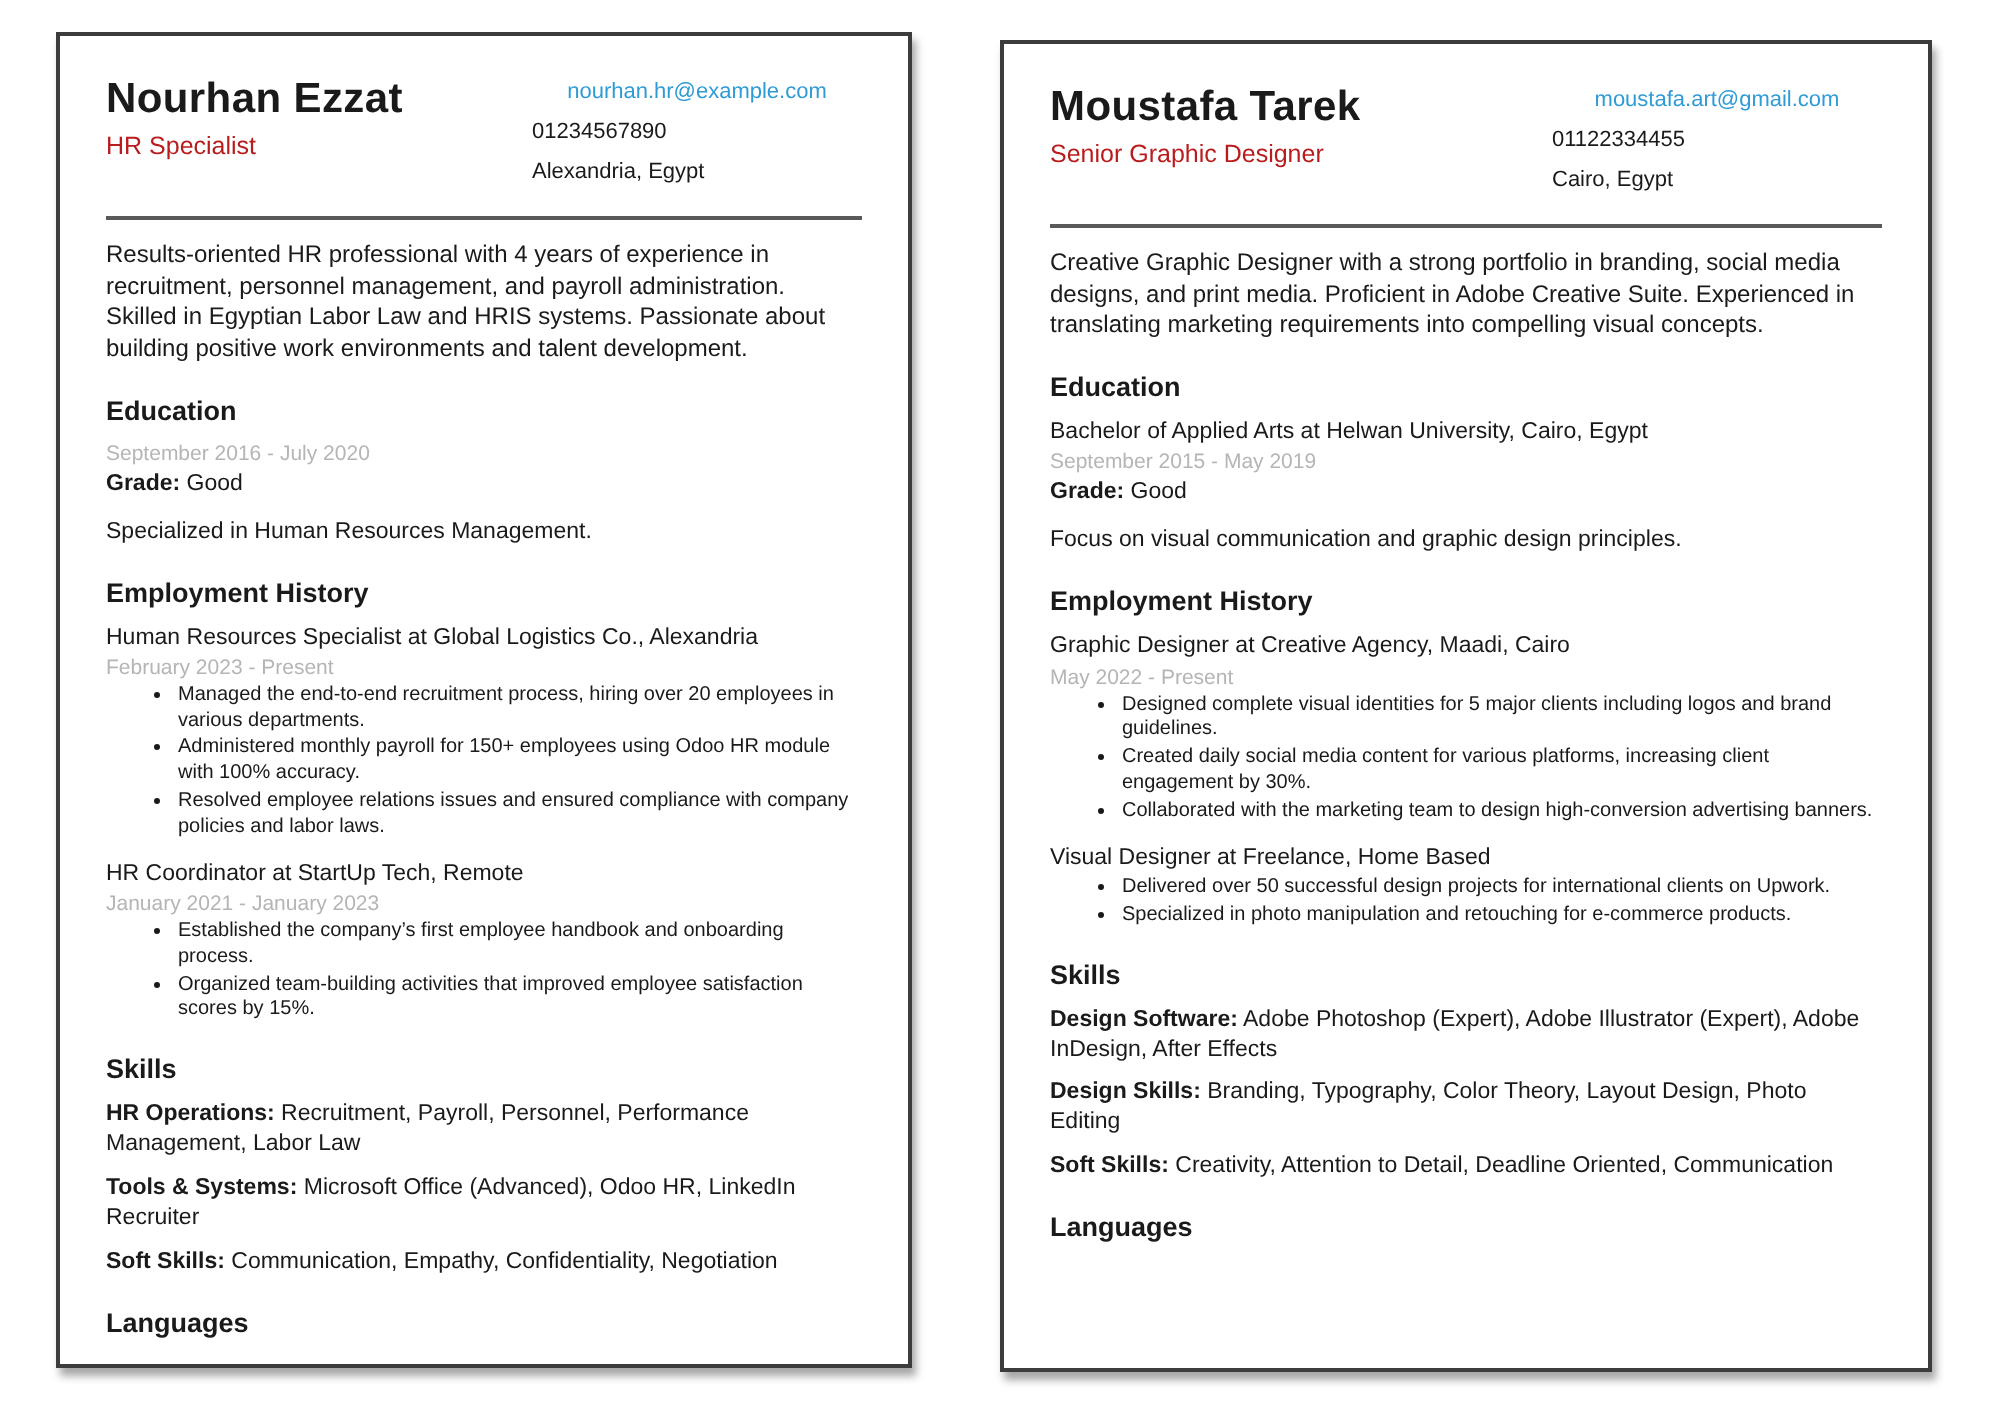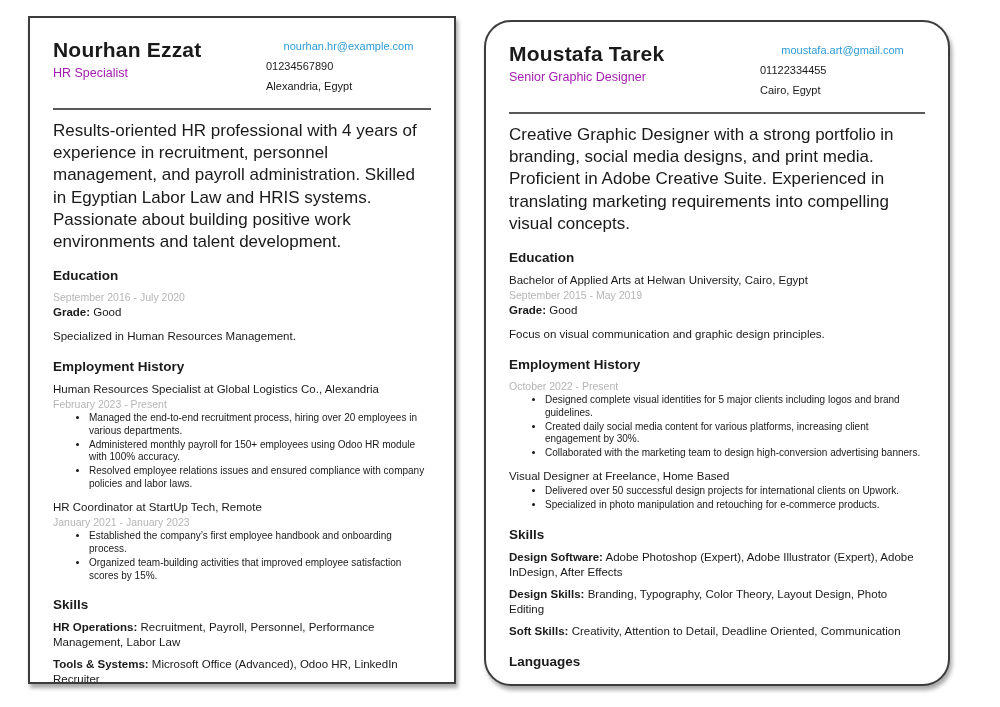--- a/index.html
+++ b/index.html
@@ -13,31 +13,31 @@
   }
   .page {
     position: absolute;
     background: #ffffff;
     border: 2px solid #3c3c3c;
     box-shadow: 2px 4px 4px rgba(0,0,0,0.35);
     overflow: hidden;
     padding: 20px 23px 0 23px;
   }
   .page.left  { left: 28px;  top: 16px; width: 428px; height: 668px; }
-  .page.right { left: 484px; top: 20px; width: 466px; height: 666px; border-radius: 27px; }
+  .page.right { left: 500px; top: 20px; width: 466px; height: 666px; }
 
   .header { display: flex; justify-content: space-between; }
   .name { font-size: 21px; font-weight: 700; letter-spacing: 0.2px; line-height: 1.15; }
-  .job-title { font-size: 12.5px; margin-top: 4px; color: #a21caf; }
+  .job-title { font-size: 12.5px; margin-top: 4px; color: #b91c1c; }
   .contact { width: 165px; font-size: 11px; line-height: 1.0; padding-top: 2px; }
   .contact .line { margin-bottom: 6px; line-height: 1.25; }
   .email { color: #2e9bd6; cursor: pointer; text-align: center; }
   .header-rule { border-bottom: 2px solid #595959; margin-top: 9px; }
 
-  .summary { font-size: 17px; line-height: 1.3; margin-top: 10px; }
+  .summary { font-size: 12px; line-height: 1.3; margin-top: 10px; }
 
   .section-heading { font-size: 13.5px; font-weight: 700; margin-top: 15px; margin-bottom: 8px; }
 
   .bold-line { font-size: 11.5px; font-weight: 400; line-height: 1.25; }
   .date { font-size: 10.5px; color: #b5b5b5; margin-top: 2px; margin-bottom: 2px; }
   .body-line { font-size: 11.5px; line-height: 1.3; margin-top: 2px; }
   .spaced { margin-top: 9px; }
 
   ul.bullets { margin: 2px 0 0 0; padding-left: 36px; }
   ul.bullets li { font-size: 10px; line-height: 1.28; margin-bottom: 1px; }
@@ -115,21 +115,22 @@
   <div class="summary">Creative Graphic Designer with a strong portfolio in branding, social media designs, and print media. Proficient in Adobe Creative Suite. Experienced in translating marketing requirements into compelling visual concepts.</div>
 
   <div class="section-heading">Education</div>
   <div class="bold-line">Bachelor of Applied Arts at Helwan University, Cairo, Egypt</div>
   <div class="date">September 2015 - May 2019</div>
   <div class="skill-line"><span class="lbl">Grade:</span> <span>Good</span></div>
   <div class="body-line spaced">Focus on visual communication and graphic design principles.</div>
 
   <div class="section-heading">Employment History</div>
   <div class="job">
-    <div class="date">October 2022 - Present</div>
+    <div class="bold-line">Graphic Designer at Creative Agency, Maadi, Cairo</div>
+    <div class="date">May 2022 - Present</div>
     <ul class="bullets">
       <li>Designed complete visual identities for 5 major clients including logos and brand guidelines.</li>
       <li>Created daily social media content for various platforms, increasing client engagement by 30%.</li>
       <li>Collaborated with the marketing team to design high-conversion advertising banners.</li>
     </ul>
   </div>
   <div class="job">
     <div class="bold-line">Visual Designer at Freelance, Home Based</div>
     <ul class="bullets">
       <li>Delivered over 50 successful design projects for international clients on Upwork.</li>

